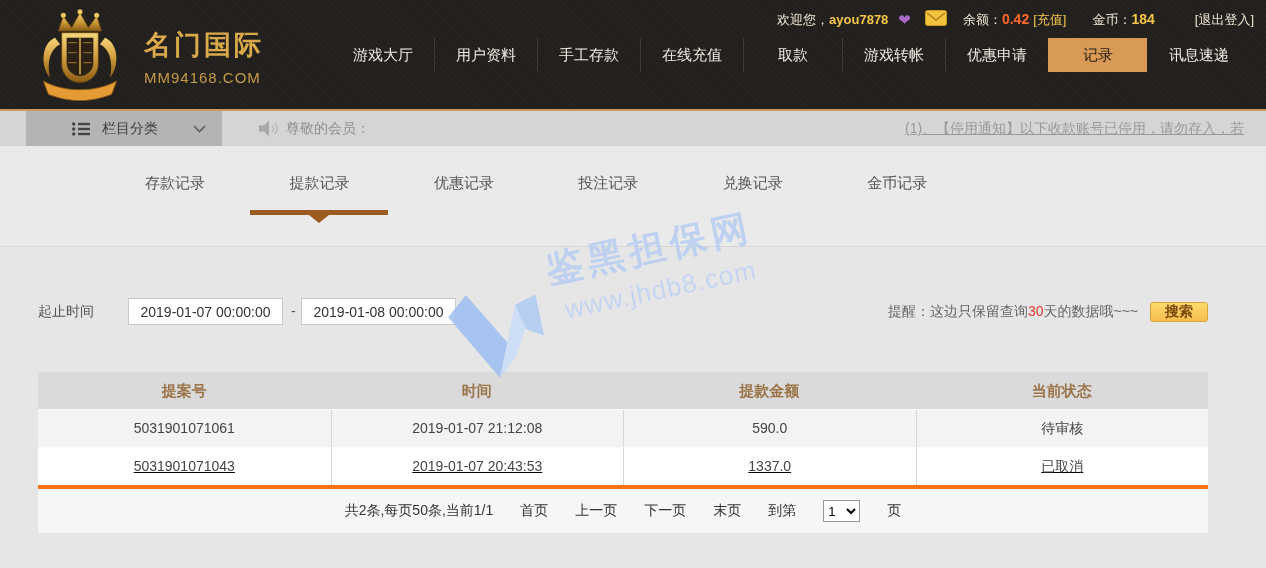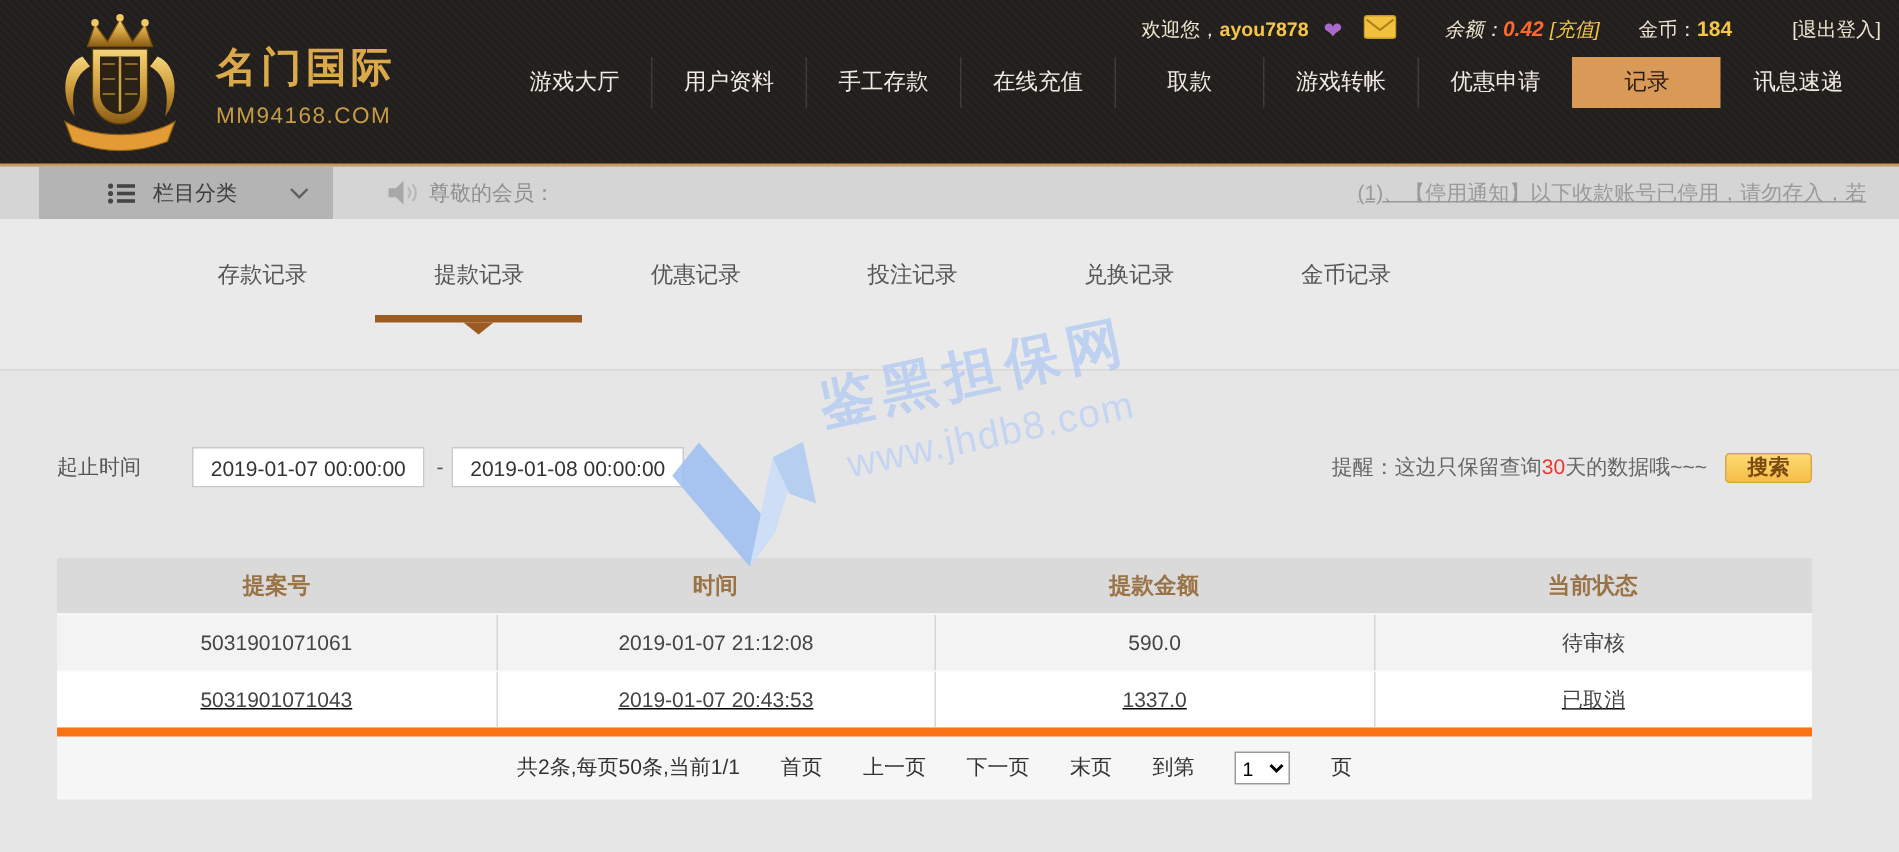--- a/index.html
+++ b/index.html
@@ -21,21 +21,21 @@
   .brand-title { font-size:27px; font-weight:bold; color:#d9a94a; letter-spacing:3px; }
   .brand-domain { font-size:15px; color:#c69c45; margin-top:6px; letter-spacing:1px; }
   .user-bar {
     position:absolute; top:10px; left:640px; right:12px;
     display:flex; align-items:center; justify-content:flex-end;
     font-size:13px; color:#efe6d2; white-space:nowrap;
   }
   .user-bar .welcome b { color:#f5c648; font-weight:bold; }
   .heart { color:#a86bc9; font-size:15px; margin-left:10px; cursor:pointer; }
   .envelope { margin-left:14px; cursor:pointer; display:inline-block; }
-  .grp-balance { margin-left:32px;font-style:italic; }
+  .grp-balance { margin-left:16px; }
   .val-red { color:#ff6a2a; font-weight:bold; font-size:14px; }
   .link-gold { color:#f5c648; margin-left:4px; cursor:pointer; }
   .grp-coins { margin-left:26px; }
   .val-gold { color:#f5c648; font-weight:bold; font-size:14px; }
   .logout { margin-left:40px; color:#efe6d2; cursor:pointer; }
   .main-nav { position:absolute; left:332px; top:38px; height:34px; display:flex; }
   .nav-item {
     padding:0 21px; line-height:34px; font-size:15px; color:#f0ebe2;
     cursor:pointer; white-space:nowrap;
   }
@@ -102,21 +102,21 @@
   .rec-table { margin:46px 58px 0 38px; }
   .thead, .trow { display:grid; grid-template-columns:1fr 1fr 1fr 1fr; }
   .thead { background:#dadada; }
   .thead > div { line-height:37px; text-align:center; font-size:15px; font-weight:bold; color:#9a7347; }
   .trow > div { line-height:37px; text-align:center; font-size:14px; color:#444; }
   .trow > div + div { border-left:1px solid #d6d6d6; }
   .trow { border-top:1px solid #fafafa; }
   .row-odd { background:#f3f3f3; }
   .row-even { background:#ffffff;text-decoration:underline; }
   .pagerow {
-    height:48px; background:#f6f6f6; border-top:6px solid #f97316;
+    height:48px; background:#f6f6f6; border-top:4px solid #f97316;
     display:flex; align-items:center; justify-content:center; gap:27px;
     font-size:14px; color:#333;
   }
   .pg-link { cursor:pointer; }
   .page-select {
     width:37px; height:22px; font-size:13px; border:1px solid #9a9a9a; background:#fff;
     font-family:"Liberation Sans", sans-serif;
   }
 </style>
 </head>

